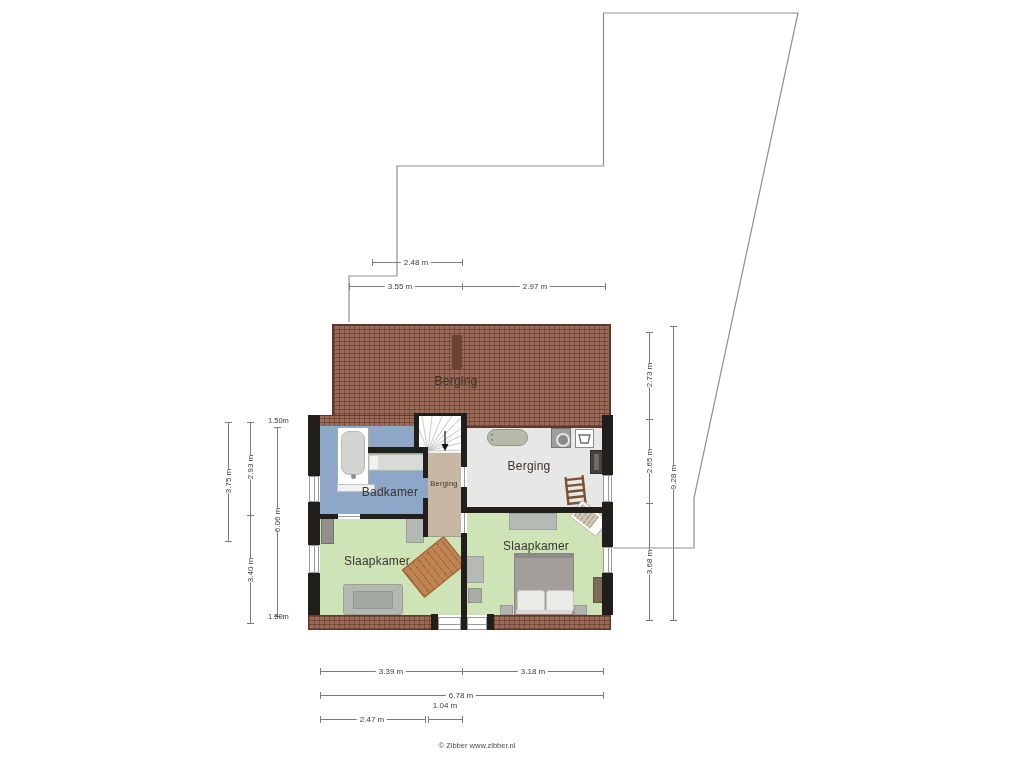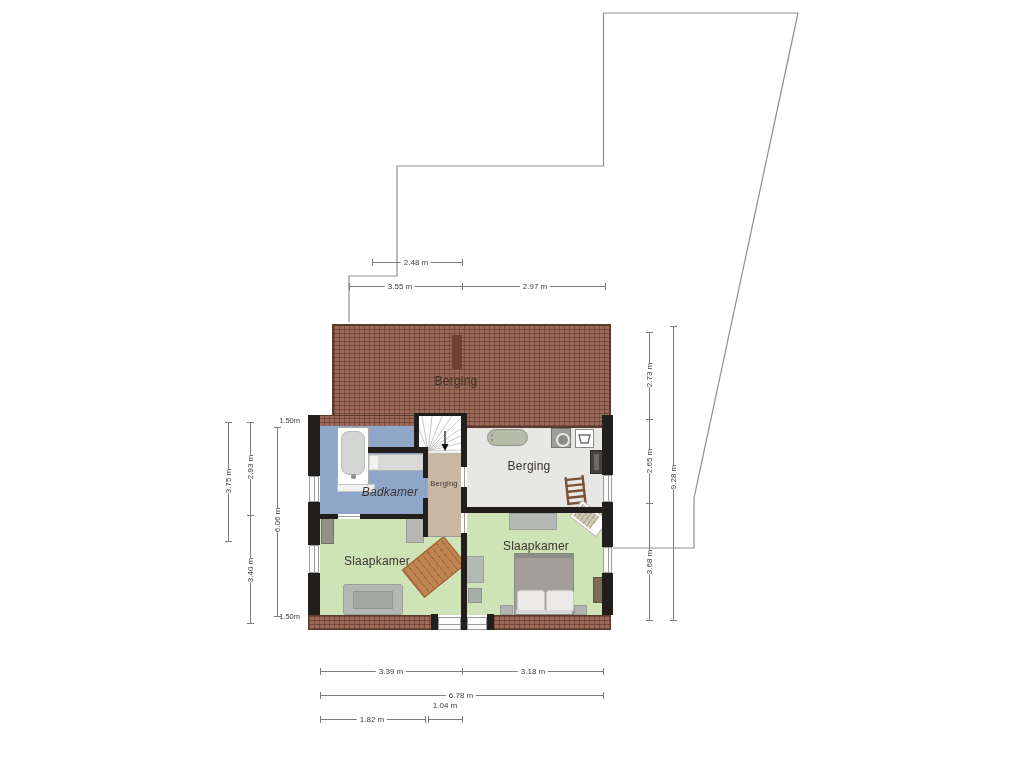--- a/index.html
+++ b/index.html
@@ -29,21 +29,21 @@
   }
   .dim-line-h{position:absolute;height:1px;background:#7c7c7c;z-index:8;}
   .dim-line-v{position:absolute;width:1px;background:#7c7c7c;z-index:8;}
   .tick-v{position:absolute;width:1px;height:7px;background:#7c7c7c;z-index:8;}
   .tick-h{position:absolute;width:7px;height:1px;background:#7c7c7c;z-index:8;}
   .dim-label{
     position:absolute;z-index:9;transform:translate(-50%,-50%);
     font-size:8px;color:#3c3c3c;background:#fff;padding:0 3px;white-space:nowrap;
   }
   .dim-label.vert{transform:translate(-50%,-50%) rotate(-90deg);padding:3px 0;}
-  .hm-label{position:absolute;z-index:9;font-size:7.5px;color:#3c3c3c;width:32px;text-align:right;white-space:nowrap;}
+  .hm-label{position:absolute;z-index:9;font-size:7.5px;color:#3c3c3c;width:32px;text-align:left;white-space:nowrap;}
   .footer{
     position:absolute;left:297px;top:740px;width:360px;text-align:center;
     font-size:7.5px;line-height:11px;color:#4c4c4c;z-index:9;
   }
   svg{position:absolute;}
 </style>
 </head>
 <body>
 
 <svg width="1024" height="768" style="left:0;top:0;z-index:1;">
@@ -174,21 +174,21 @@
 <div class="furn" style="left:593px;top:577px;width:10px;height:26px;background:#7e6a55;border:1px solid #64533f;"></div>
 <div class="furn" style="left:514px;top:553px;width:60px;height:62px;background:#a29e99;border:1px solid #8b8782;">
   <div class="abs" style="left:0;top:0;right:0;height:4px;background:#8b8b87;"></div>
   <div class="abs" style="left:2px;top:36px;width:26px;height:20px;background:#eceae7;border:1px solid #c9c7c3;border-radius:3px;"></div>
   <div class="abs" style="left:31px;top:36px;width:26px;height:20px;background:#eceae7;border:1px solid #c9c7c3;border-radius:3px;"></div>
   <div class="abs" style="left:1px;bottom:0;right:1px;height:4px;background:#d9d7d3;"></div>
 </div>
 <div class="furn" style="left:500px;top:605px;width:13px;height:10px;background:#b0b4ae;border:1px solid #969c94;"></div>
 <div class="furn" style="left:574px;top:605px;width:13px;height:10px;background:#b0b4ae;border:1px solid #969c94;"></div>
 
-<span class="room-label" style="left:390px;top:492px;font-style:italic;">Badkamer</span>
+<span class="room-label" style="left:390px;top:492px;">Badkamer</span>
 <span class="room-label" style="left:444px;top:483px;font-size:7.5px;">Berging</span>
 <span class="room-label" style="left:529px;top:466px;">Berging</span>
 <span class="room-label" style="left:377px;top:561px;">Slaapkamer</span>
 <span class="room-label" style="left:536px;top:546px;">Slaapkamer</span>
 
 <div>
   <div class="dim-line-h" style="left:372px;top:262px;width:90px;"></div>
   <div class="tick-v" style="left:372px;top:259px;"></div>
     <div class="tick-v" style="left:462px;top:259px;"></div>
   <span class="dim-label" style="left:416px;top:262px;">2.48 m</span>
@@ -268,23 +268,24 @@
 <div>
   <div class="dim-line-h" style="left:320px;top:695px;width:283px;"></div>
   <div class="tick-v" style="left:320px;top:692px;"></div>
     <div class="tick-v" style="left:603px;top:692px;"></div>
   <span class="dim-label" style="left:461px;top:695px;">6.78 m</span>
 </div>
 <div>
   <div class="dim-line-h" style="left:320px;top:719px;width:105px;"></div>
   <div class="tick-v" style="left:320px;top:716px;"></div>
     <div class="tick-v" style="left:425px;top:716px;"></div>
-  <span class="dim-label" style="left:372px;top:719px;">1.82 m</span>
+  <span class="dim-label" style="left:372px;top:719px;">2.47 m</span>
 </div>
 <div>
   <div class="dim-line-h" style="left:428px;top:719px;width:34px;"></div>
   <div class="tick-v" style="left:428px;top:716px;"></div>
     <div class="tick-v" style="left:462px;top:716px;"></div>
   <span class="dim-label" style="left:445px;top:705px;">1.04 m</span>
 </div>
 
 <div class="footer">
+  <div>© Zibber www.zibber.nl</div>
 </div>
 
 </body></html>

